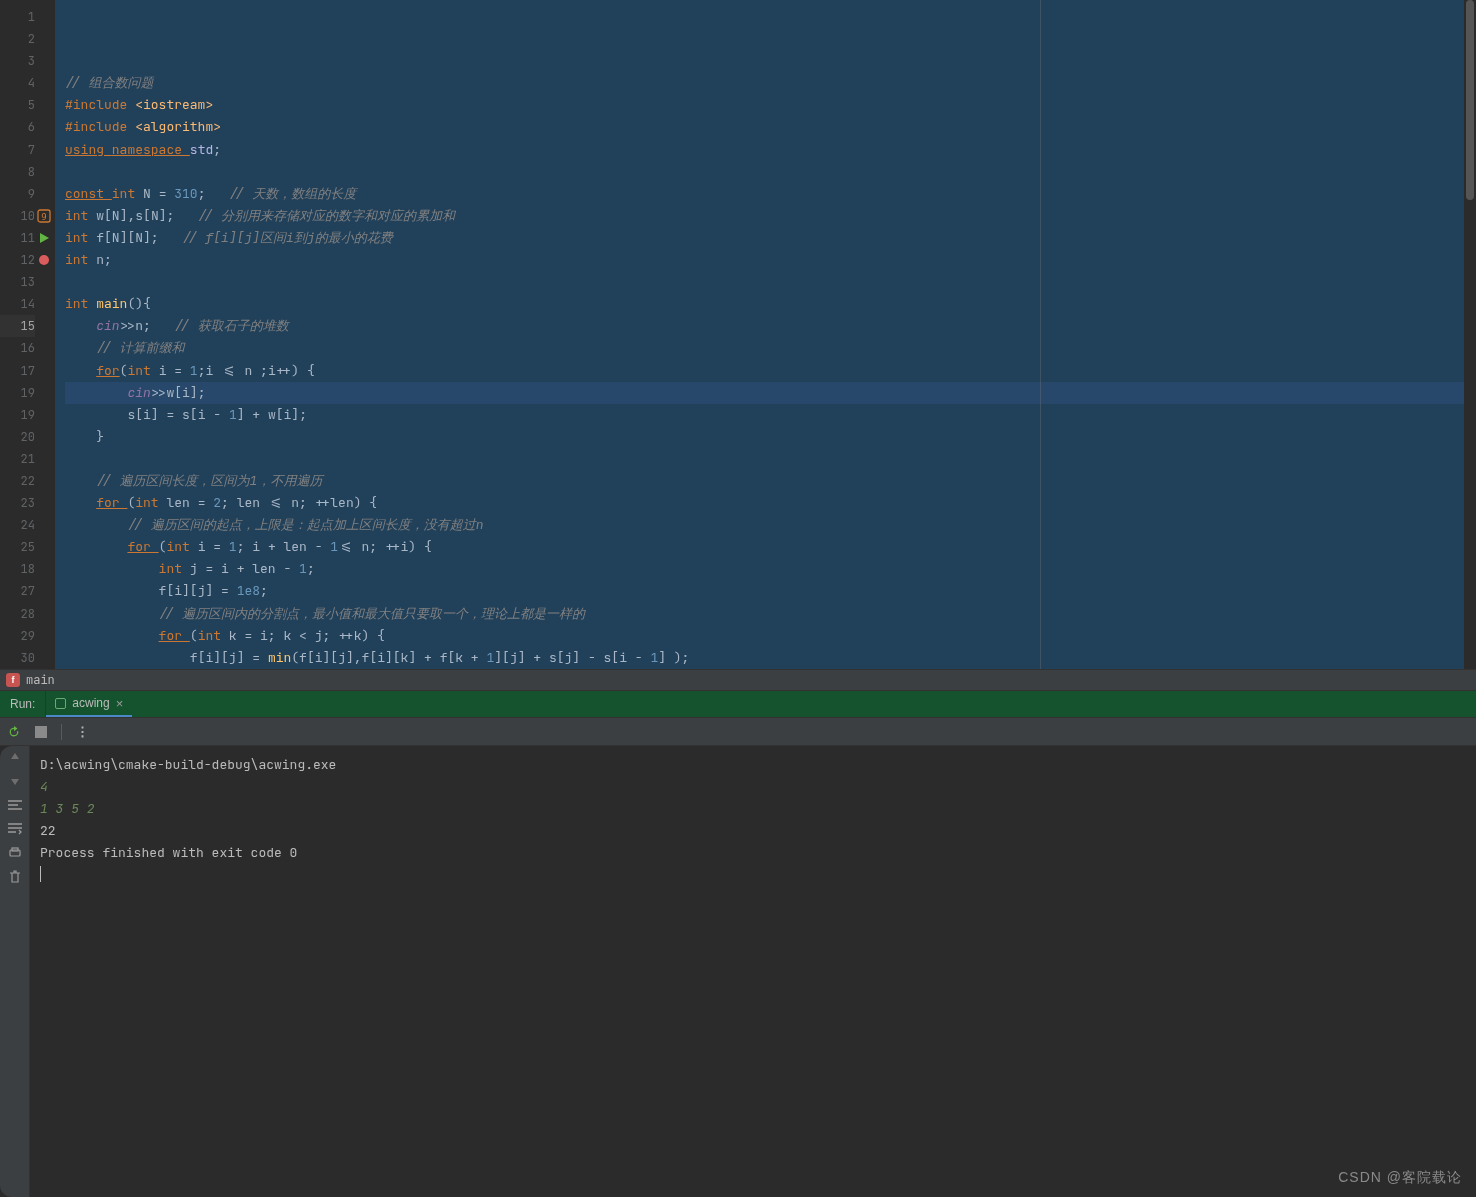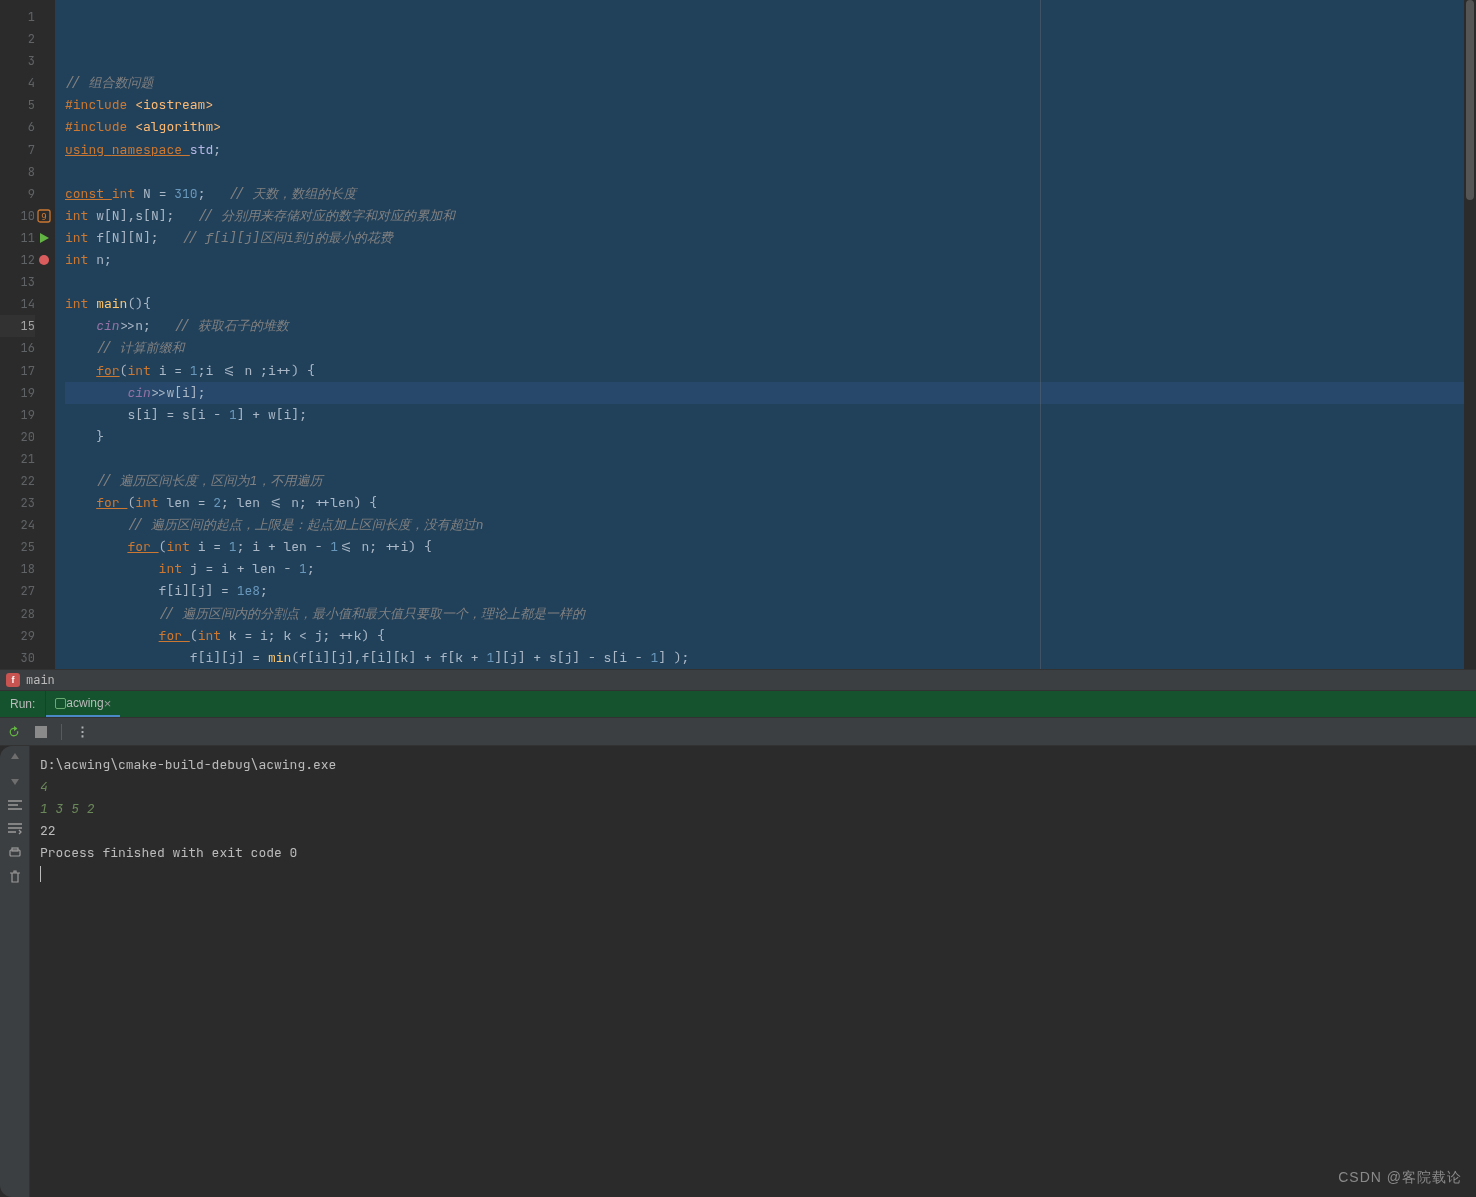--- a/index.html
+++ b/index.html
@@ -111,21 +111,21 @@
     display:flex;align-items:stretch;
     font-size:12px;
     color:#bbbbbb;
   }
   .run-tabs .title{
     padding:0 10px;display:flex;align-items:center;
     border-right:1px solid #323232;
     font-family:sans-serif;
   }
   .run-tabs .tab{
-    display:flex;align-items:center;
+    display:flex;align-items:center;gap:6px;
     padding:0 9px;
     border-bottom:2px solid #4a88c7;
     font-family:sans-serif;
   }
   .run-tabs .tab .sq{
     width:11px;height:11px;border:1.5px solid #6aab73;border-radius:2px;
   }
   .run-tabs .tab .close{color:#9b9b9b;font-size:13px;cursor:default;}
   
   .run-toolbar{

